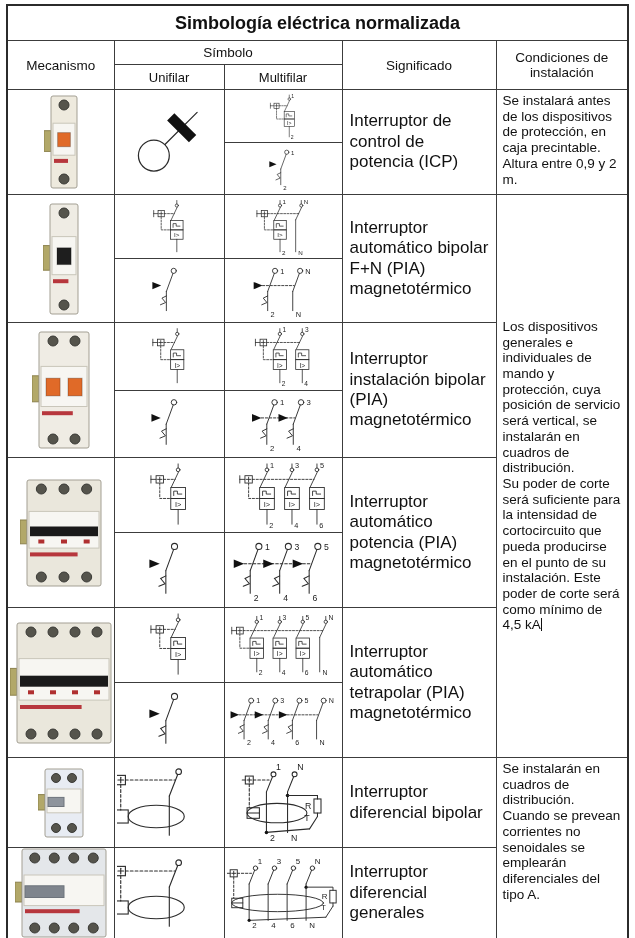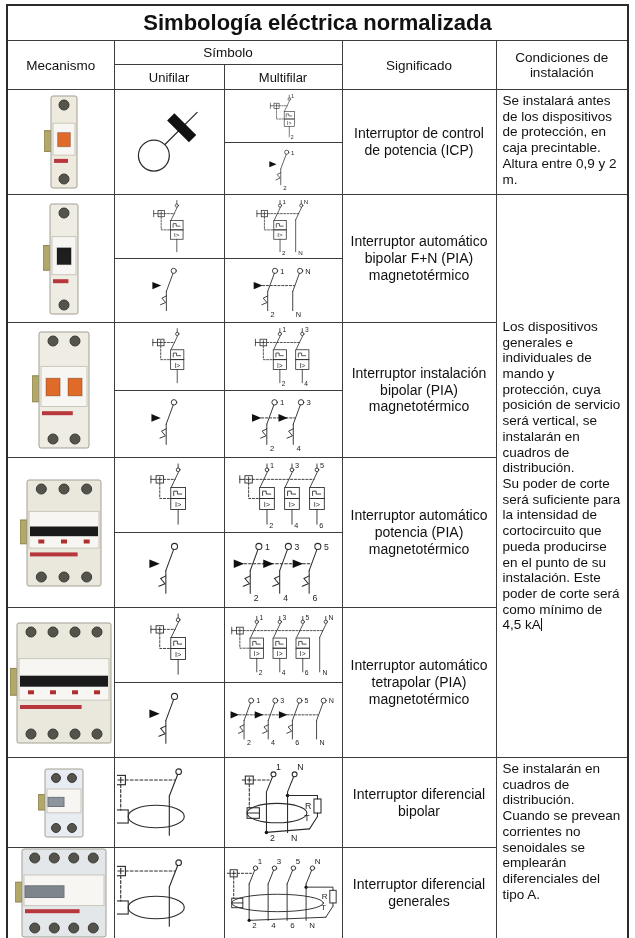--- a/index.html
+++ b/index.html
@@ -1,29 +1,29 @@
 <!DOCTYPE html>
 <html><head>
 <meta charset="utf-8">
 <style>
   html,body{margin:0;padding:0;background:#ffffff;}
   body{width:635px;height:938px;font-family:"Liberation Sans",sans-serif;color:#111;}
   .page{padding:4px 4px 0 6px;}
   table.sym-table{border-collapse:collapse;table-layout:fixed;width:623px;border:2px solid #2b2b2b;}
   td{border:1px solid #3c3c3c;padding:0;overflow:hidden;vertical-align:middle;}
-  .title-cell{height:30px;text-align:center;font-size:22px;font-weight:bold;padding:2px 0;}
+  .title-cell{height:30px;text-align:center;font-size:18px;font-weight:bold;padding:2px 0;}
   .hdr{font-size:13.5px;text-align:center;padding:1px 2px;}
   .hdr-sub{font-size:13px;text-align:center;}
   .mech-cell{text-align:center;vertical-align:middle;background:#fff;}
   .sym-cell{vertical-align:middle;}
   .sym-stack{display:flex;flex-direction:column;width:100%;}
   .sym-half{flex:1 1 0;min-height:0;display:flex;align-items:center;justify-content:center;}
   .sym-half.divided{border-bottom:1px solid #3c3c3c;}
   .sym-single{width:100%;height:100%;display:flex;align-items:center;justify-content:center;}
-  .sig-cell{font-size:14px;text-align:center;padding:2px 7px;line-height:1.2;}
+  .sig-cell{font-size:17px;padding:2px 7px;line-height:1.2;}
   .cond-cell{font-size:13.5px;padding:3px 5px 3px 6px;line-height:1.165;white-space:pre-line;vertical-align:top;}
   .cond-mid{vertical-align:middle;}
   .caret{display:inline-block;width:1px;height:13px;background:#111;vertical-align:-2px;}
   svg{display:block;}
 </style>
 </head>
 <body>
 
 <div class="page">
   <table class="sym-table">

